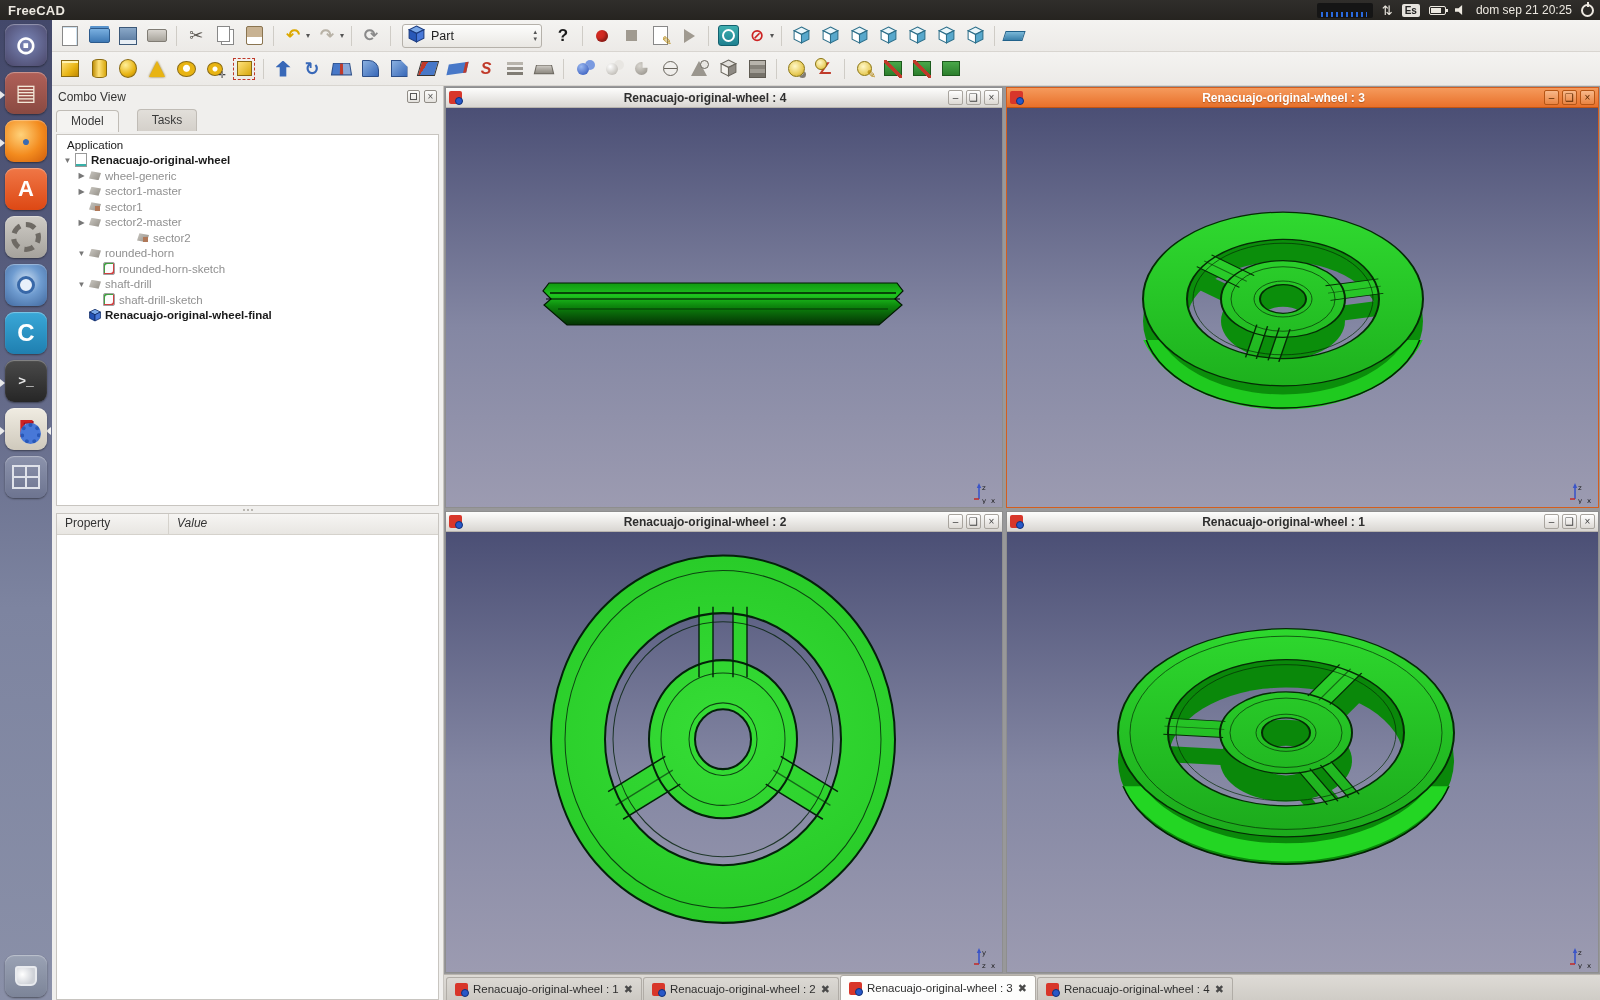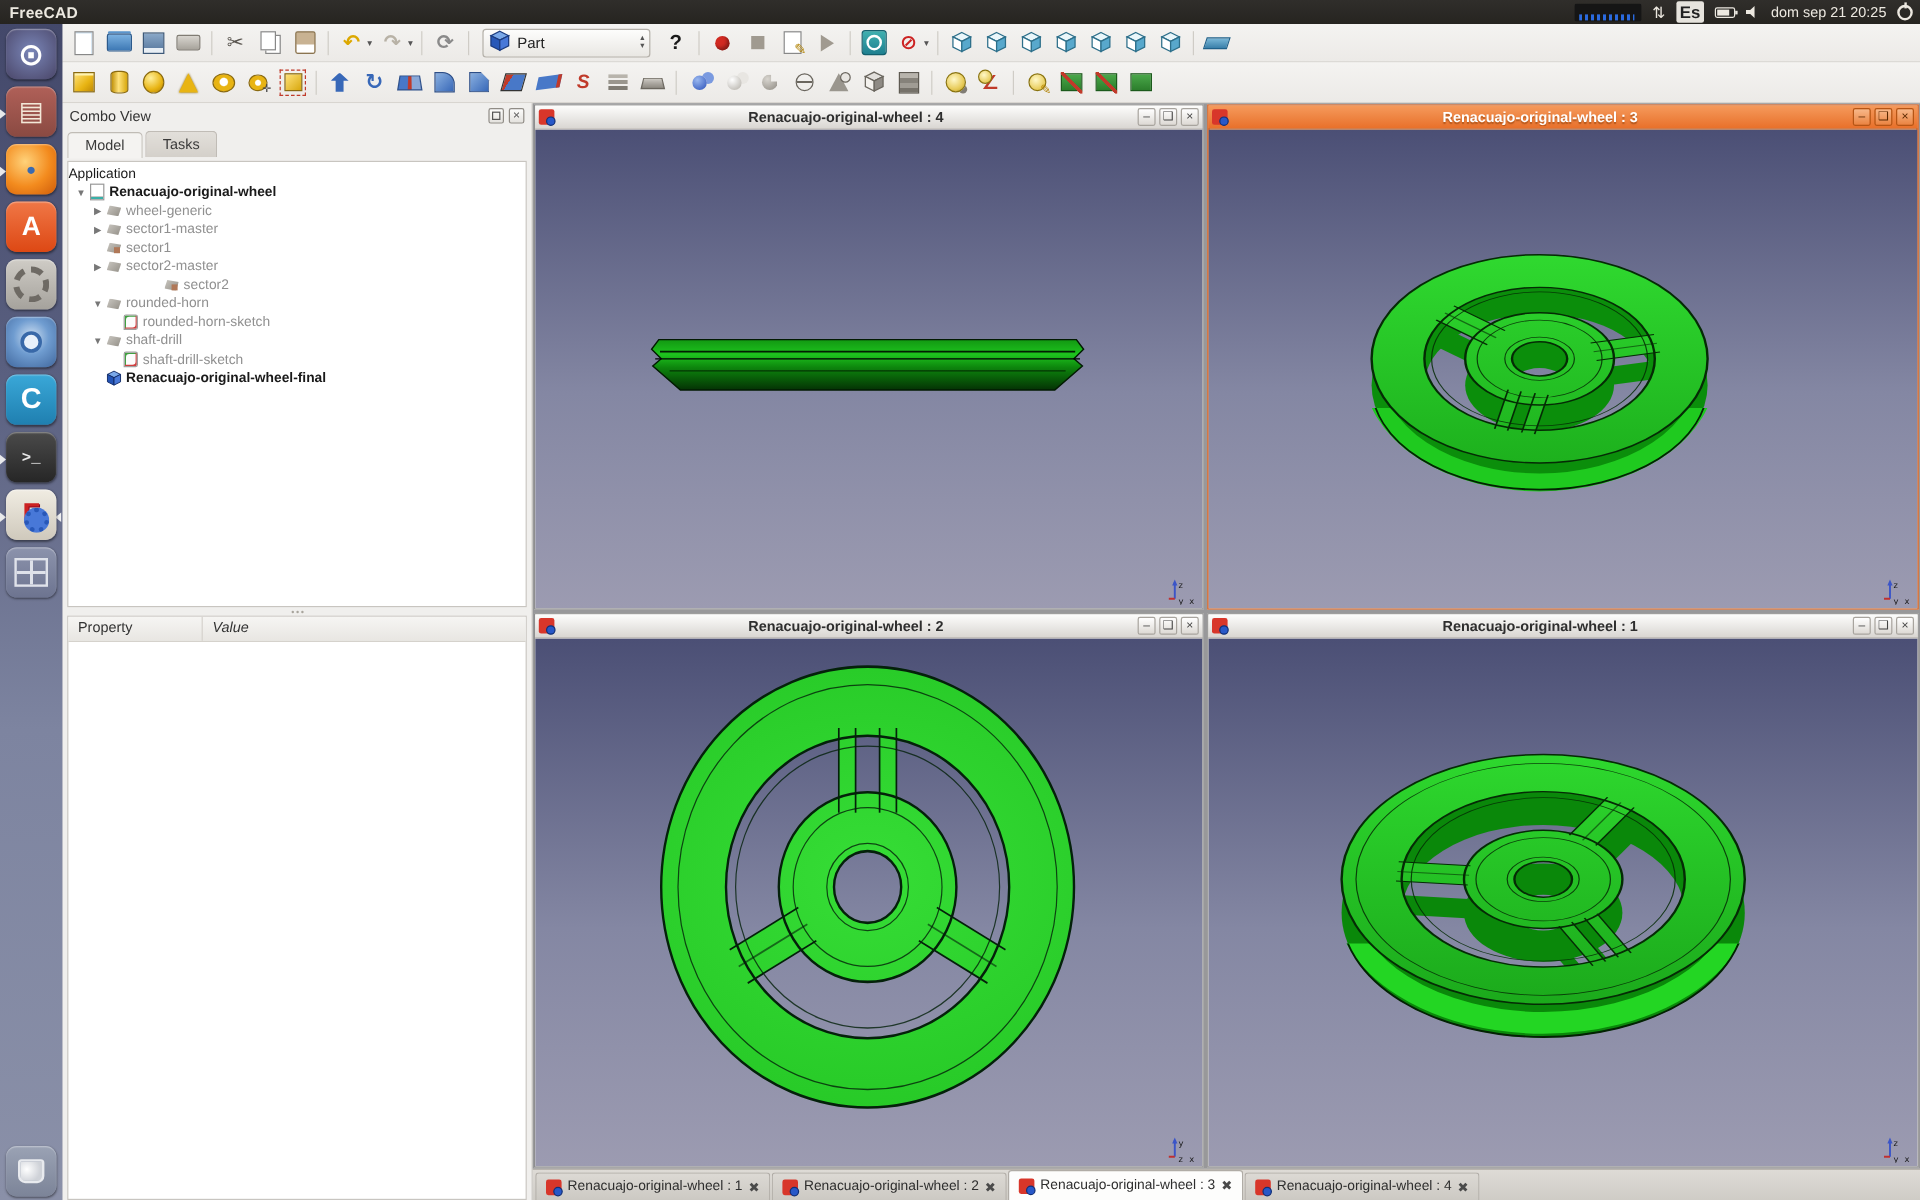--- a/index.html
+++ b/index.html
@@ -6,21 +6,21 @@
   html,body { width:1600px; height:1000px; overflow:hidden; font-family:"Liberation Sans","DejaVu Sans",sans-serif; }
   body { background:#9a9a9a; font-size:12px; color:#222; }
 
   
   .topbar { height:20px; background:linear-gradient(#302e2b,#262420); color:#ece8e0; display:flex; align-items:center; padding:0 8px; position:relative; }
   .topbar .apptitle { font-weight:bold; font-size:13px; letter-spacing:.2px; }
   .tray { position:absolute; right:6px; top:0; height:20px; display:flex; align-items:center; gap:9px; }
   .sysmon { width:56px; height:15px; background:#151515; border-radius:2px;
     background-image:repeating-linear-gradient(90deg,#2a6adf 0 2px,transparent 2px 5px); background-size:46px 5px; background-position:4px 9px; background-repeat:no-repeat; background-color:#151515;}
   .updown { font-size:13px; line-height:1; color:#ece8e0; }
-  .kbd { background:#e6e3dd; color:#222; font-size:14px; font-weight:bold; padding:1px 3px; border-radius:2px; }
+  .kbd { background:#e6e3dd; color:#222; font-size:10px; font-weight:bold; padding:1px 3px; border-radius:2px; }
   .batt { width:17px; height:9px; border:1px solid #ece8e0; border-radius:2px; position:relative; }
   .batt::before { content:""; position:absolute; left:1px; top:1px; bottom:1px; width:10px; background:#ece8e0; }
   .batt::after { content:""; position:absolute; right:-3px; top:2px; width:2px; height:3px; background:#ece8e0; }
   .spk { width:12px; height:11px; background:#ece8e0; clip-path:polygon(0 35%,30% 35%,60% 5%,60% 95%,30% 65%,0 65%); }
   .clock { font-size:12px; }
   .pwr { width:13px; height:13px; border:2px solid #ece8e0; border-radius:50%; position:relative; }
   .pwr::before { content:""; position:absolute; left:4px; top:-4px; width:2px; height:5px; background:#ece8e0; }
 
   
   .deskrow { display:flex; height:980px; }
@@ -123,21 +123,21 @@
 
   
   .main { flex:1; display:flex; min-height:0; }
 
   
   .dock { width:392px; background:#f0efed; border-right:1px solid #c8c5c0; display:flex; flex-direction:column; }
   .dock-title { height:21px; display:flex; align-items:center; padding:0 6px; font-size:12px; color:#333; }
   .dock-title .sp { flex:1; }
   .dbtn { width:13px; height:13px; border:1px solid #908c86; border-radius:2px; margin-left:4px; display:flex; align-items:center; justify-content:center; font-size:10px; color:#555; background:linear-gradient(#fcfcfb,#e4e2de); }
   .dbtn.float::before { content:""; width:5px; height:5px; border:1px solid #555; }
-  .dtabs { display:flex; padding:2px 4px 0 4px; gap:2px;text-align:center; }
+  .dtabs { display:flex; padding:2px 4px 0 4px; gap:18px;text-align:center; }
   .dtab { padding:3px 14px 4px; font-size:12px; border:1px solid #c0bcb6; border-bottom:none; border-radius:4px 4px 0 0; background:linear-gradient(#e2dfda,#d4d0ca); color:#3a3a3a; }
   .dtab.active { background:#f4f3f1; font-weight:normal; position:relative; top:1px; }
   .treewrap { margin:3px 4px 0 4px; border:1px solid #c8c5c0; background:#fff; height:372px; display:flex; flex-direction:column; }
   .treehdr { height:21px; background:linear-gradient(#f6f5f3,#e8e6e2); border-bottom:1px solid #d5d2cc; display:flex; }
   .treehdr .cell { padding:2px 8px; font-size:12px; color:#333; border-right:1px solid #d5d2cc; width:232px; }
   .tree { flex:1; overflow:hidden; padding:2px 0; }
   .trow { display:flex; align-items:center; height:15.5px; font-size:11.5px; white-space:nowrap; }
   .trow .exp { width:13px; text-align:center; font-size:8px; color:#777; }
   .trow .lbl { margin-left:3px; color:#1a1a1a; }
   .trow .lbl.dim { color:#909090; }
@@ -503,21 +503,21 @@
           <span class="dbtn float"></span>
           <span class="dbtn">×</span>
         </div>
         <div class="dtabs">
             <div class="dtab active">Model</div>
             <div class="dtab">Tasks</div>
           </div>
         <div class="treewrap">
           <div class="tree">
             <div class="trow">
-              <span class="lbl" style="margin-left:0">Application</span>
+              <span class="lbl" style="margin-left:10px">Application</span>
             </div>
           <div class="trow" style="padding-left: 4px;">
                 <span class="exp">▼</span>
                 <span class="tico t-doc"></span>
                 <span class="lbl bold">Renacuajo-original-wheel</span>
               </div>
               <div class="trow" style="padding-left: 18px;">
                 <span class="exp">▶</span>
                 <span class="tico t-shape"></span>
                 <span class="lbl dim">wheel-generic</span>

